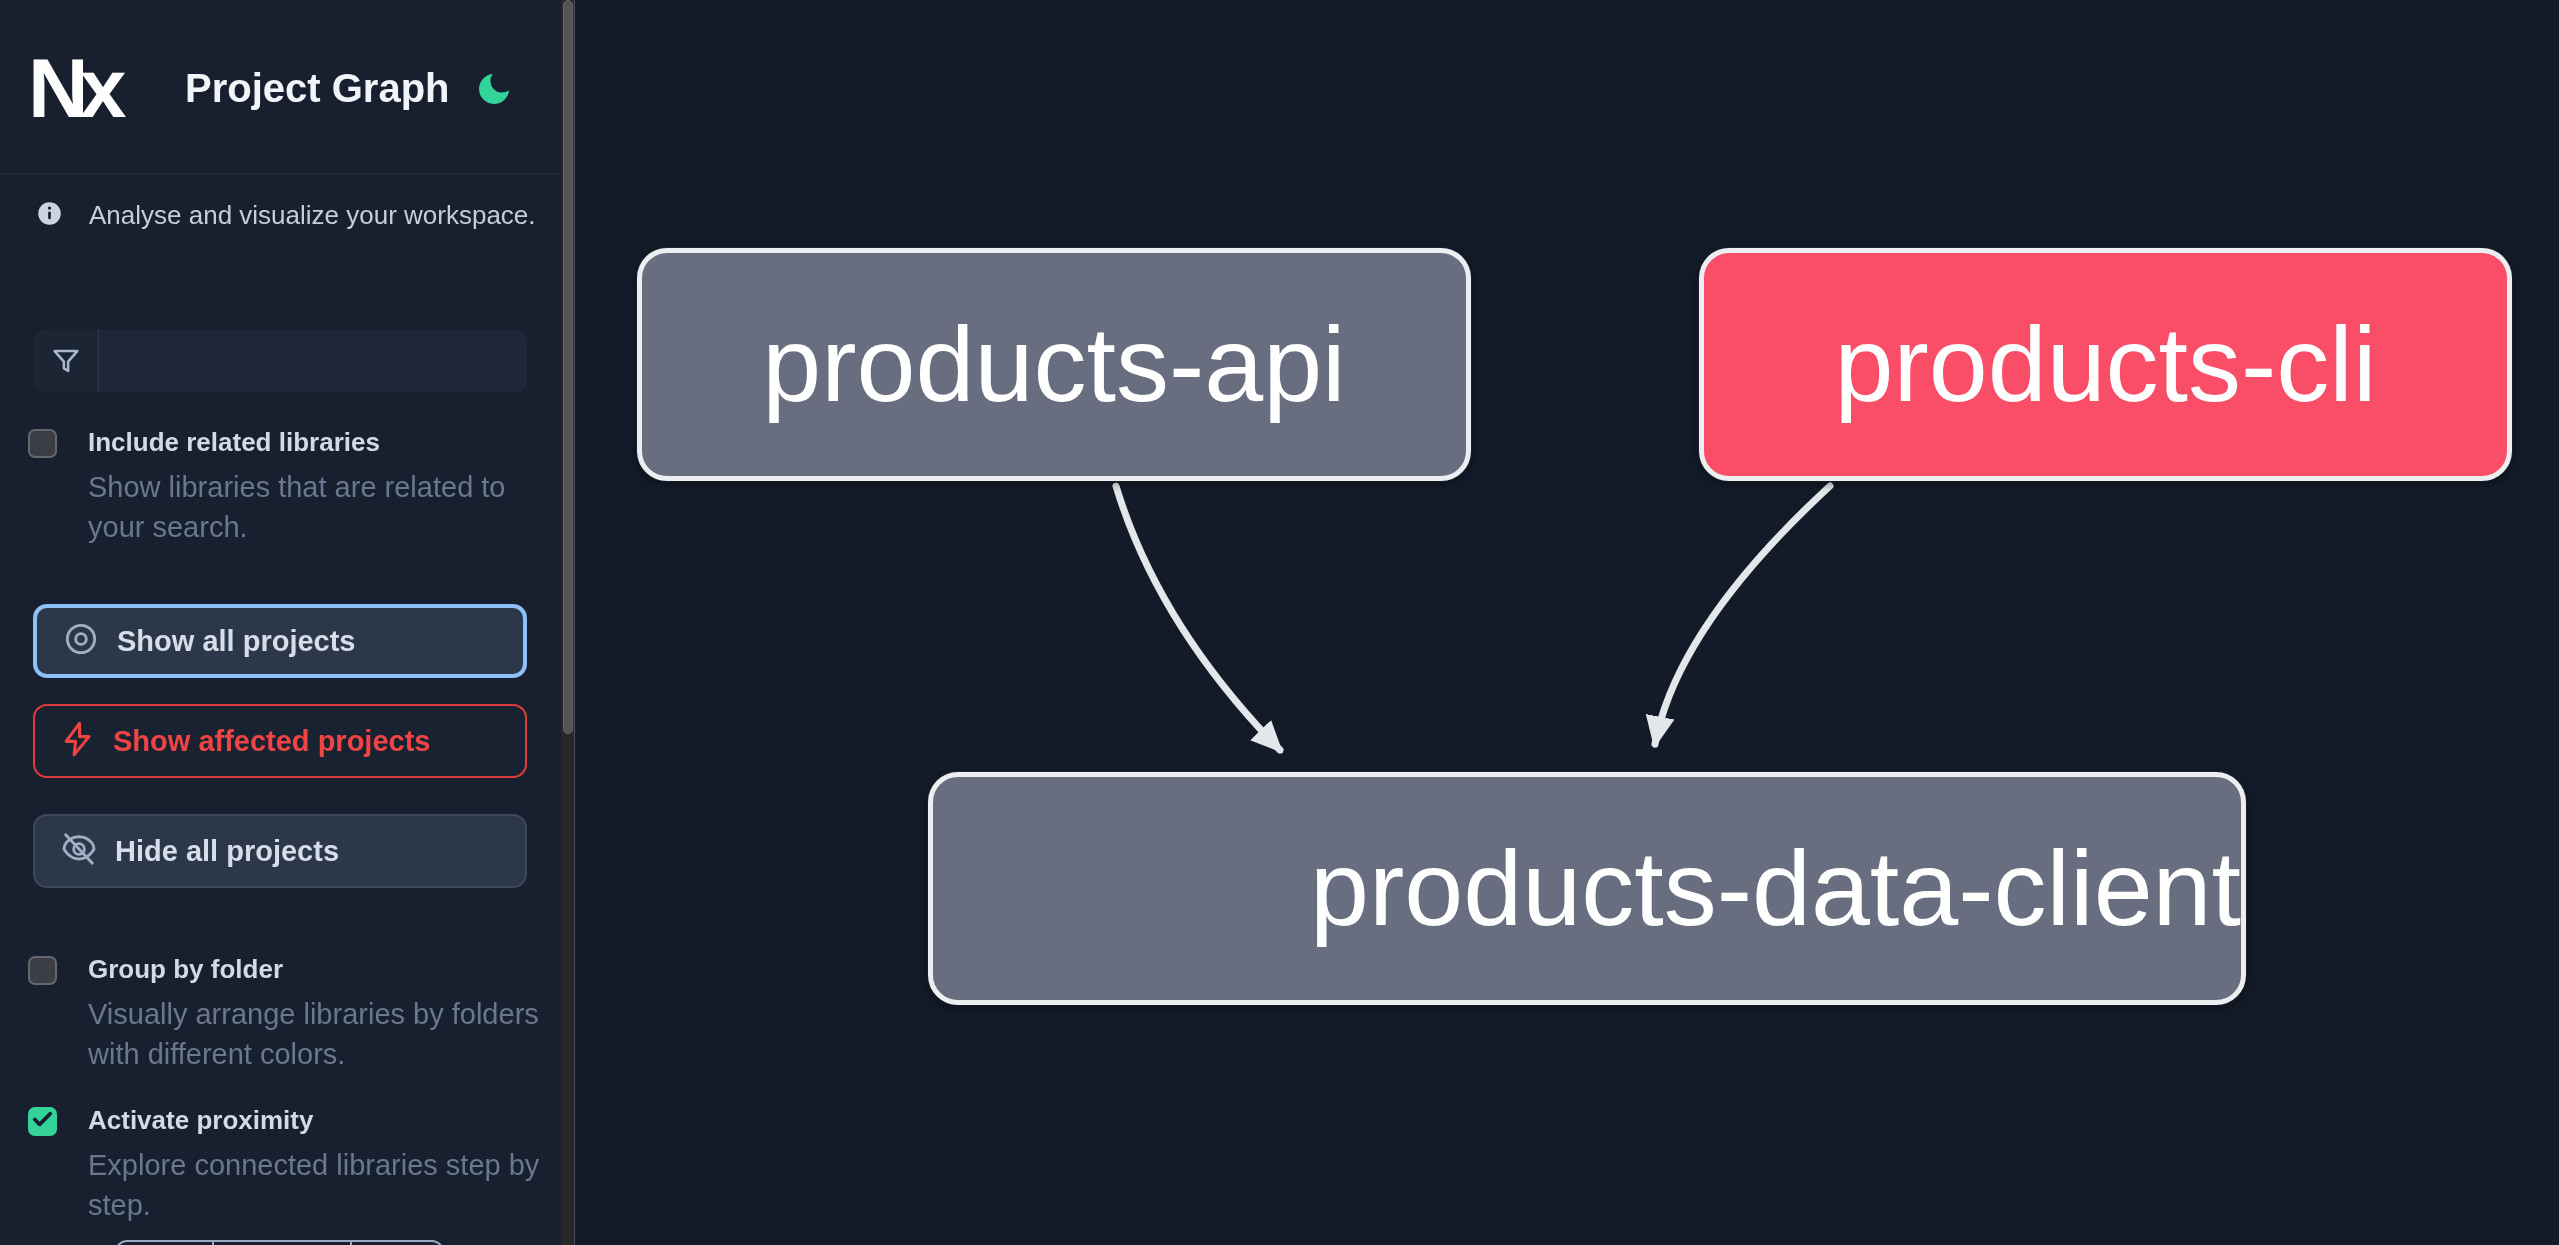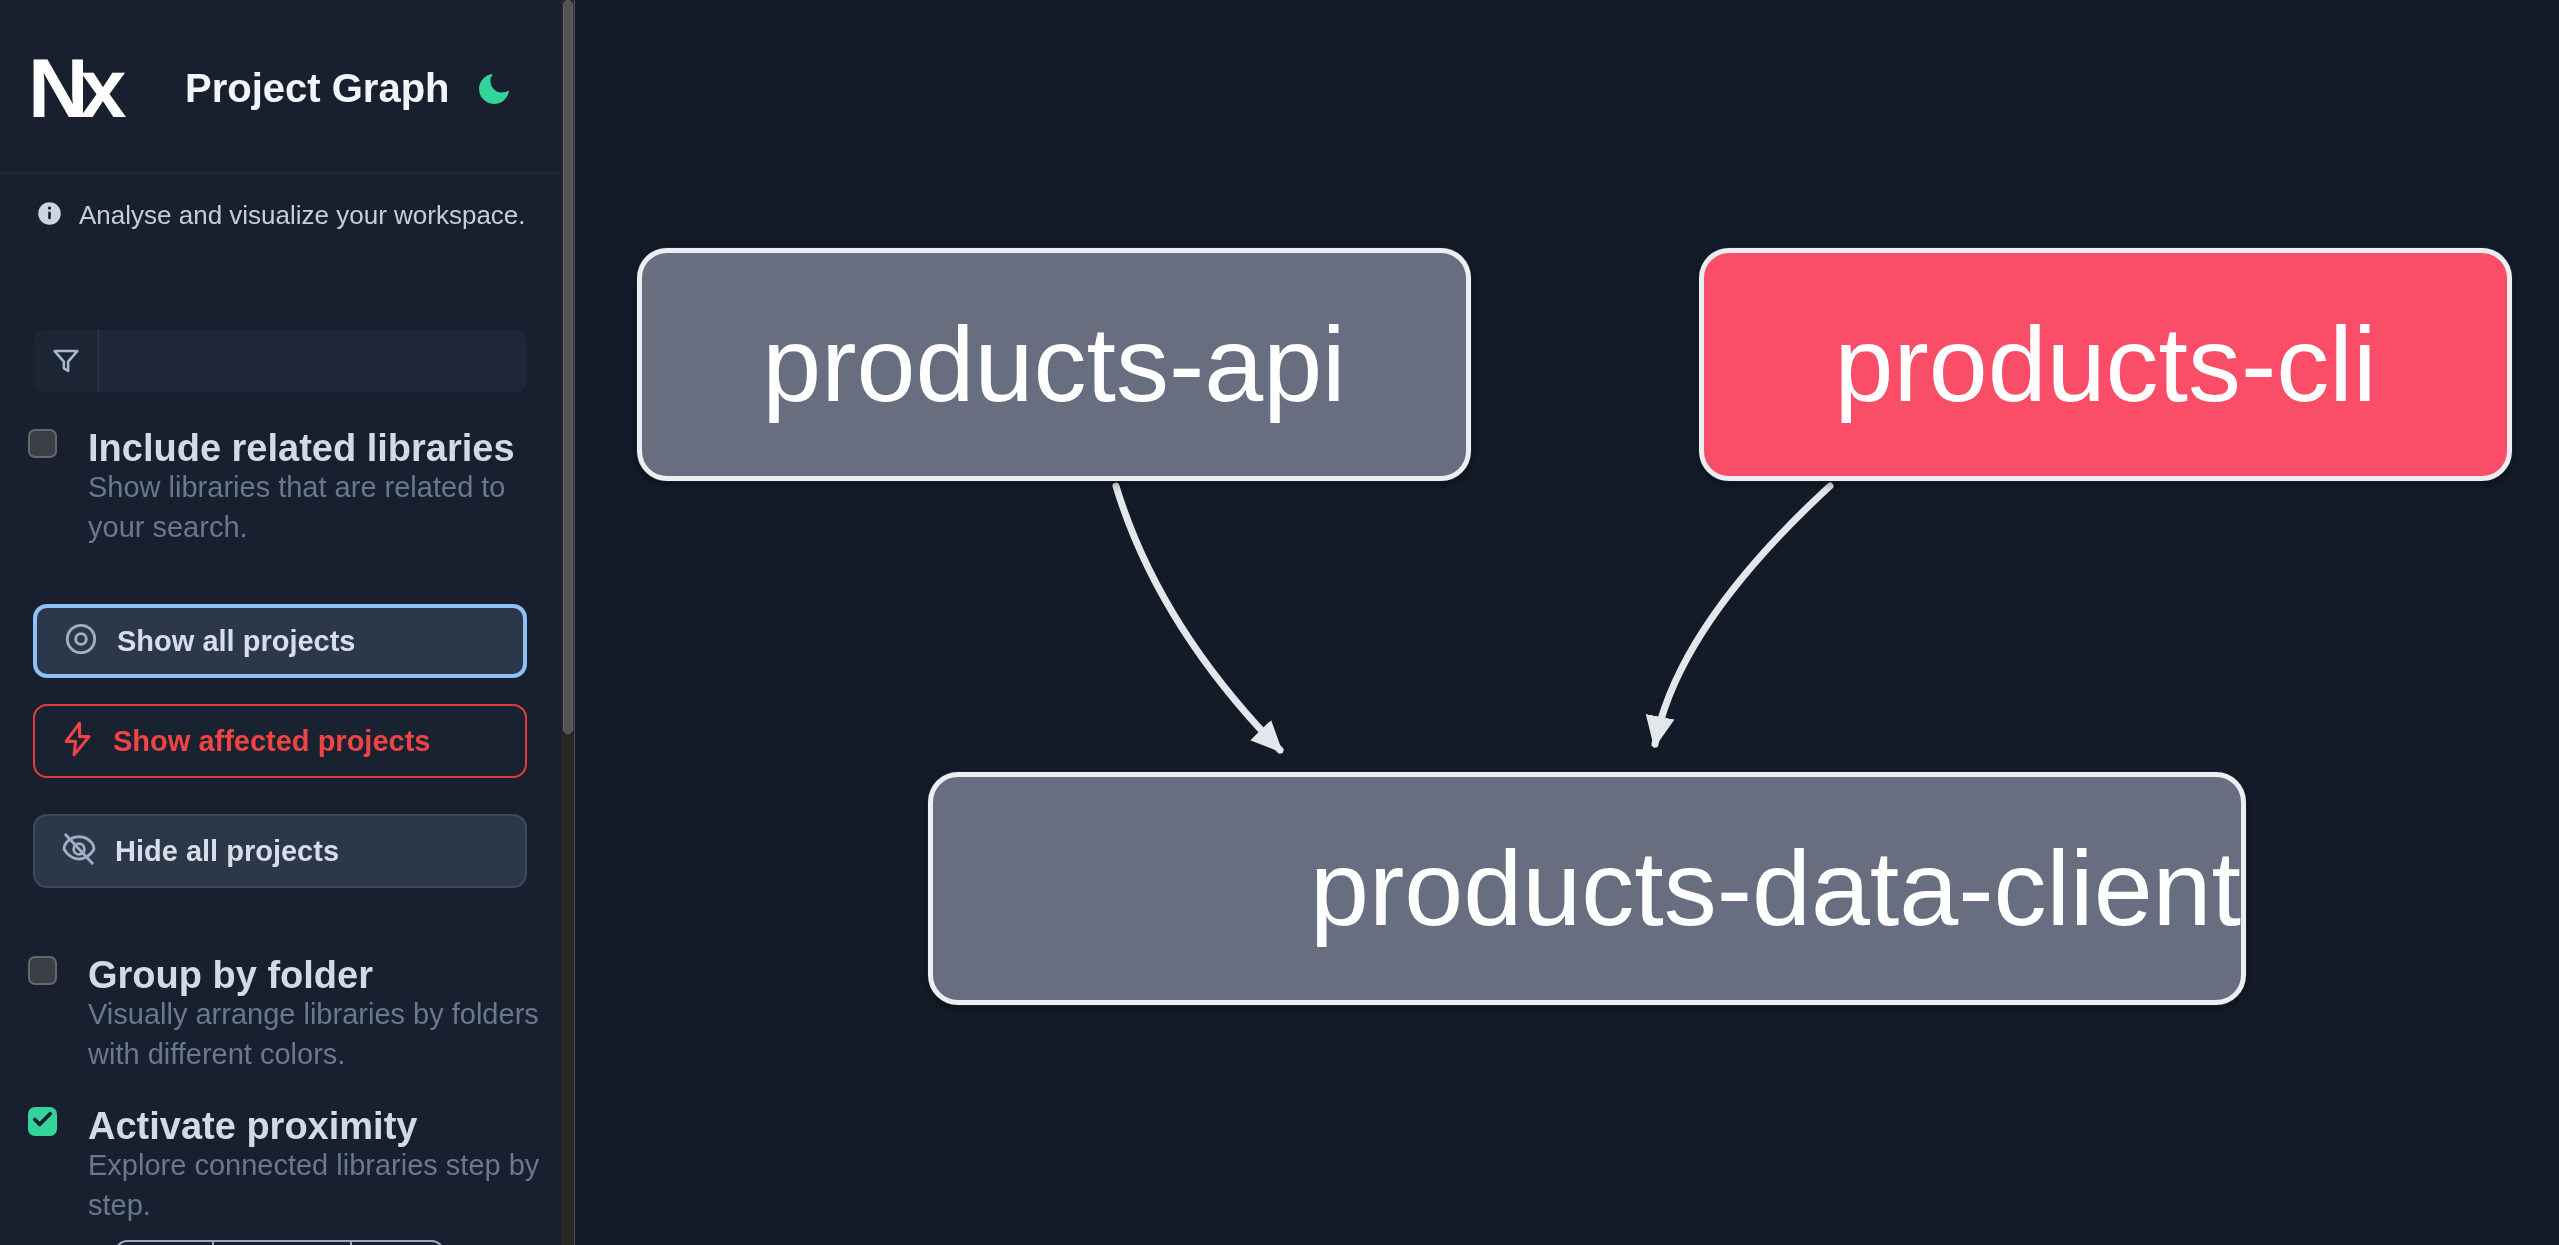--- a/index.html
+++ b/index.html
@@ -14,34 +14,34 @@
   .scroll-track{position:absolute;left:561px;top:0;width:14px;height:1245px;background:#272726;border-right:1px solid #465067;}
   .scroll-thumb{position:absolute;left:2px;top:0;width:10px;height:734px;background:#535353;border-radius:5px;border:1px solid #666;}
 
   
   .hdr{position:absolute;left:0;top:0;width:561px;height:174px;border-bottom:1px solid #262e3d;}
   .logo{position:absolute;left:28px;top:46px;font-size:84px;font-weight:900;color:#fff;letter-spacing:-9px;line-height:1;}
   .app-title{position:absolute;left:185px;top:66px;font-size:40px;font-weight:700;color:#f1f5f9;}
   .moon-btn{position:absolute;left:472px;top:68px;width:44px;height:44px;background:none;border:none;cursor:pointer;padding:0;}
 
   
-  .tagline{position:absolute;left:36px;top:200px;display:flex;gap:16px;}
+  .tagline{position:absolute;left:36px;top:200px;display:flex;gap:26px;}
   .tagline .txt{font-size:26px;font-weight:500;color:#c3cedd;}
 
   
   .search{position:absolute;left:34px;top:330px;width:493px;height:62px;background:#1d2737;border-radius:10px;display:flex;align-items:stretch;overflow:hidden;}
   .search .addon{width:65px;display:flex;align-items:center;justify-content:center;border-right:1px solid #2d3b52;background:#1b2534;}
   .search input{flex:1;background:transparent;border:none;outline:none;color:#dbe3ee;font-size:30px;padding:0 20px;}
   .search input::placeholder{color:#8b9cb4;}
 
   
   .cbrow{position:absolute;left:28px;width:505px;}
   .cbox{position:absolute;left:0;top:2px;width:29px;height:29px;border-radius:7px;background:#3b3e44;border:2px solid #64676d;cursor:pointer;}
   .cbox.checked{background:#34d399;border-color:#34d399;display:flex;align-items:center;justify-content:center;}
-  .cblabel{position:absolute;left:60px;top:0;font-size:38px;font-weight:700;color:#d2dae5;white-space:nowrap;}
+  .cblabel{position:absolute;left:60px;top:0;font-size:26px;font-weight:700;color:#d2dae5;white-space:nowrap;}
   .cbdesc{position:absolute;left:60px;font-size:29px;line-height:40px;color:#68788f;width:462px;}
   #cb-related{top:427px;}  #cb-related .cbdesc{top:40px;}
   #cb-folder{top:954px;}   #cb-folder .cbdesc{top:40px;}
   #cb-prox{top:1105px;}    #cb-prox .cbdesc{top:40px;}
 
   
   .act{position:absolute;left:33px;width:494px;height:74px;border-radius:14px;display:flex;align-items:center;padding-left:24px;gap:16px;cursor:pointer;background:#2c3849;border:2px solid #3e4959;}
   .act .lbl{font-size:29px;font-weight:600;color:#d6dee9;}
   #btn-show-all{top:604px;border:4px solid #8ec1f7;}
   #btn-affected{top:704px;background:#192231;border:2px solid #e03c3c;}

